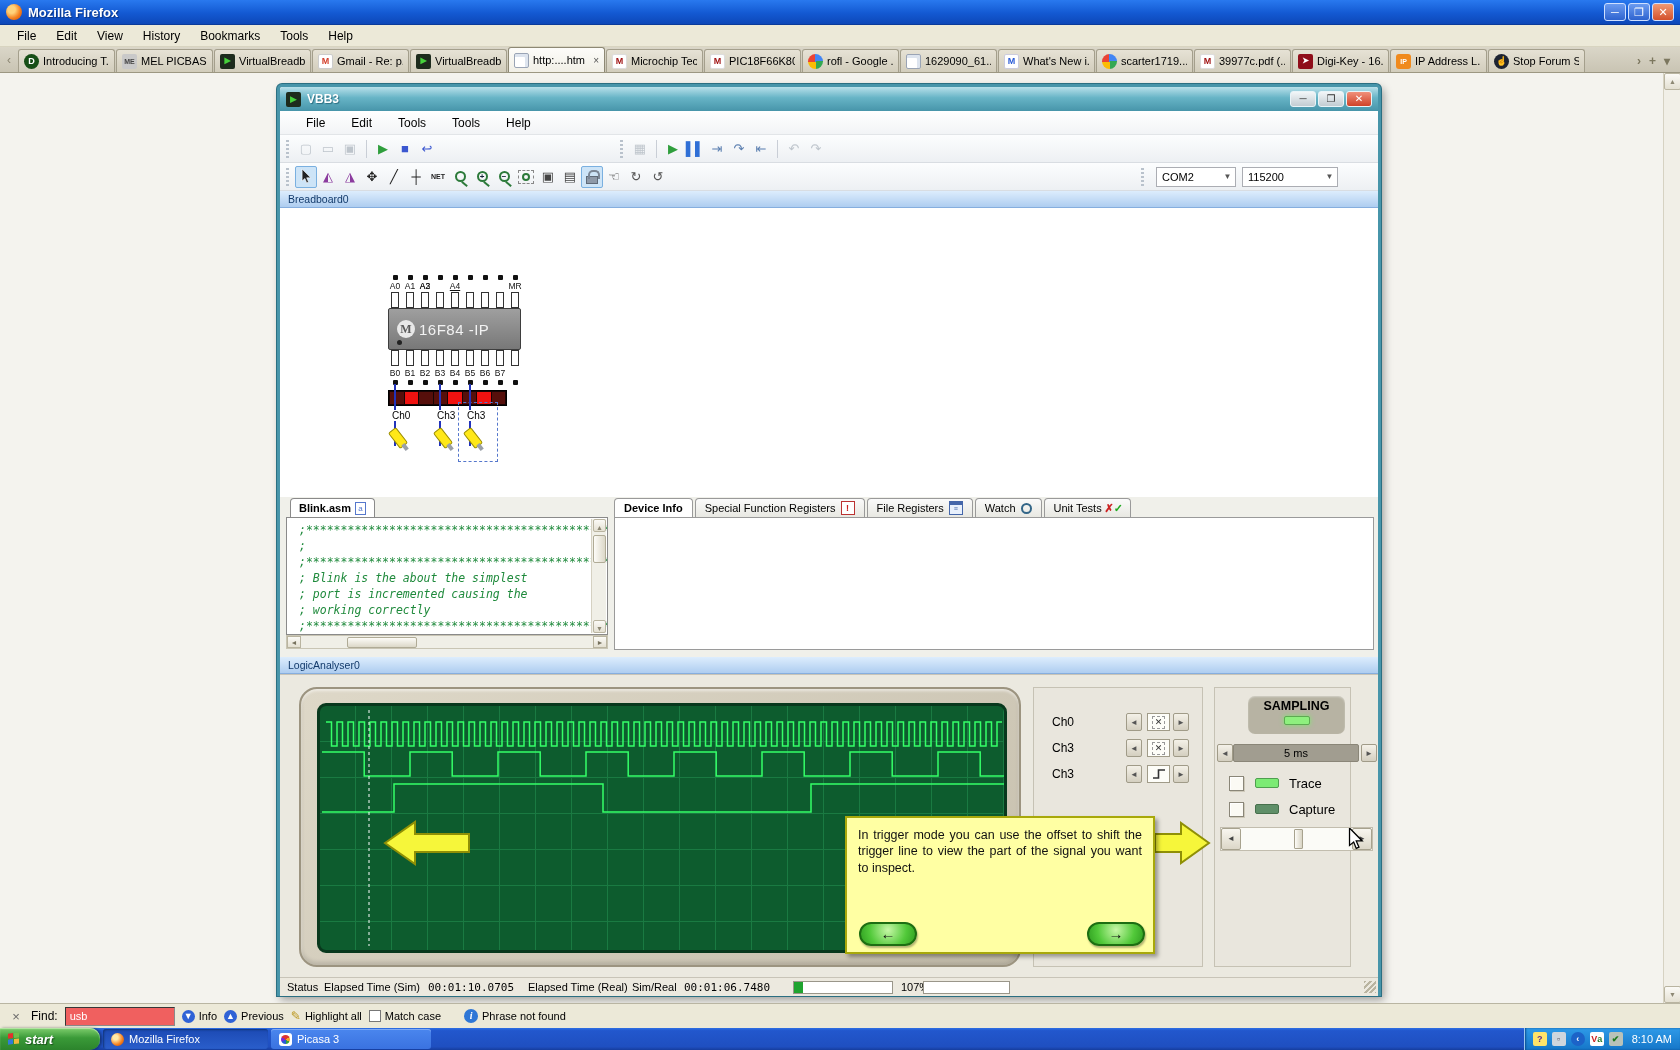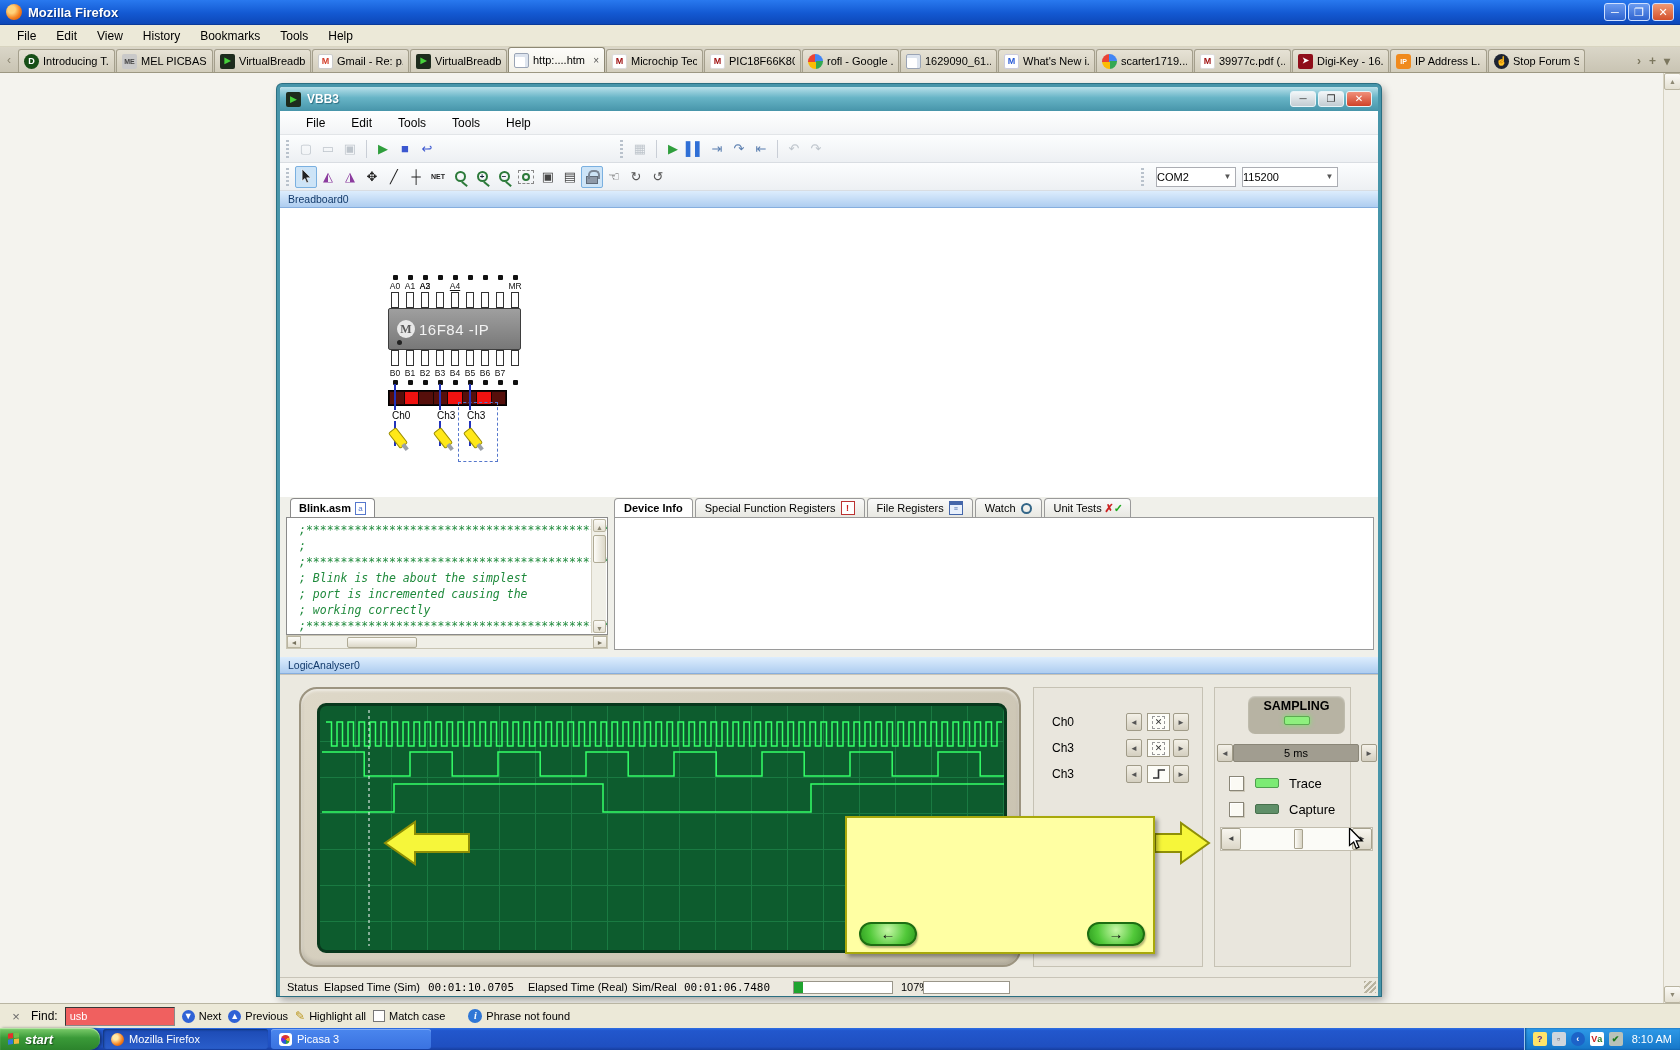--- a/index.html
+++ b/index.html
@@ -79,21 +79,21 @@
 .tbbtn.small{font-size:7px;font-weight:bold}
 .tbbtn.ghost{opacity:.35;color:#5a6a7a}
 .tbbtn.selected{background:#cde4f7;border-color:#7ab0e0}
 .mag-ring{width:11px;height:11px;border:2px solid #2c7a3a;border-radius:50%;display:flex;align-items:center;justify-content:center;font-size:8px;font-weight:bold;color:#123;line-height:1}
 .mag-handle{position:absolute;right:2px;bottom:2px;width:7px;height:2px;background:#2c7a3a;transform:rotate(40deg)}
 .magbox{width:16px;height:14px;border:1px dashed #888;display:flex;align-items:center;justify-content:center}
 .lockbody{width:12px;height:8px;background:#8e99a8;border:1px solid #5f6a78;position:relative;margin-top:6px}
 .lockbody::before{content:"";position:absolute;left:1px;top:-7px;width:8px;height:7px;border:2px solid #7b8695;border-bottom:none;border-radius:5px 5px 0 0}
 .cursor-glyph svg{display:block}
 #combo-row{margin-left:auto;display:flex;align-items:center;gap:6px;padding-right:40px}
-.combo{height:20px;background:#fff;border:1px solid #abadb3;display:flex;align-items:center;font-size:11px;}
+.combo{height:20px;background:#fff;border:1px solid #abadb3;display:flex;align-items:center;font-size:11px;padding-left:5px}
 .combo .cv{flex:1}
 .combo .da{width:15px;height:100%;display:flex;align-items:center;justify-content:center;color:#555;font-size:8px}
 
 .pane-header{left:0;width:1098px;height:17px;background:linear-gradient(#ddedfd,#aecdf0);border-bottom:1px solid #86aede;color:#123a6b;font-size:10.5px;line-height:16px;padding-left:8px}
 #bb-header{top:104px}
 #logic-header{top:570px}
 #bb-canvas{left:0;top:121px;width:1098px;height:289px;background:#fff}
 
 #chip-assembly{left:108px;top:64px;width:145px;height:210px}
 .pin-dot{position:absolute;width:5px;height:5px;background:#111;border-radius:1px}
@@ -572,20 +572,21 @@
       </div>
 
       <svg class="co-arrow" style="left:103px;top:145px" width="88" height="46">
         <polygon points="2,23 32,2 32,14 86,14 86,32 32,32 32,44" fill="#f6f63a" stroke="#8f8f06" stroke-width="2"></polygon>
       </svg>
 
       <svg class="co-arrow" style="left:873px;top:146px" width="58" height="44">
         <polygon points="56,22 28,2 28,13 2,13 2,31 28,31 28,42" fill="#f6f63a" stroke="#8f8f06" stroke-width="2"></polygon>
       </svg>
       <div class="callout" id="callout2">
+        <span>In trigger mode you can use the offset to shift the trigger line to view the part of the signal you want to inspect.</span>
         <span class="oval-btn" id="oval-back">←</span>
         <span class="oval-btn" id="oval-fwd">→</span>
       </div>
 
       <svg class="abs" style="left:1068px;top:153px;z-index:50" width="16" height="22" viewBox="0 0 12 17">
         <polygon points="1,0 1,13.5 4.2,10.8 6.2,15.8 8.3,14.8 6.2,10 10.8,10" fill="#fff" stroke="#000" stroke-width="1"></polygon>
       </svg>
     </div>
 
     <div class="abs" id="vbb-status">
@@ -604,21 +605,21 @@
     </div>
   </div>
 </div>
 
 <div class="abs" id="ff-findbar">
   <span id="find-close">×</span>
   <span>Find:</span>
   <input id="find-input" value="usb" style="background: rgb(240, 96, 95);">
   <span class="find-item">
     <span class="arrow-ic">▼</span>
-    <span>Next</span>
+    <span>Info</span>
   </span>
   <span class="find-item">
     <span class="arrow-ic">▲</span>
     <span>Previous</span>
   </span>
   <span class="find-item">
     <span class="pen-ic">✎</span>
     <span>Highlight all</span>
   </span>
   <span class="find-item">

